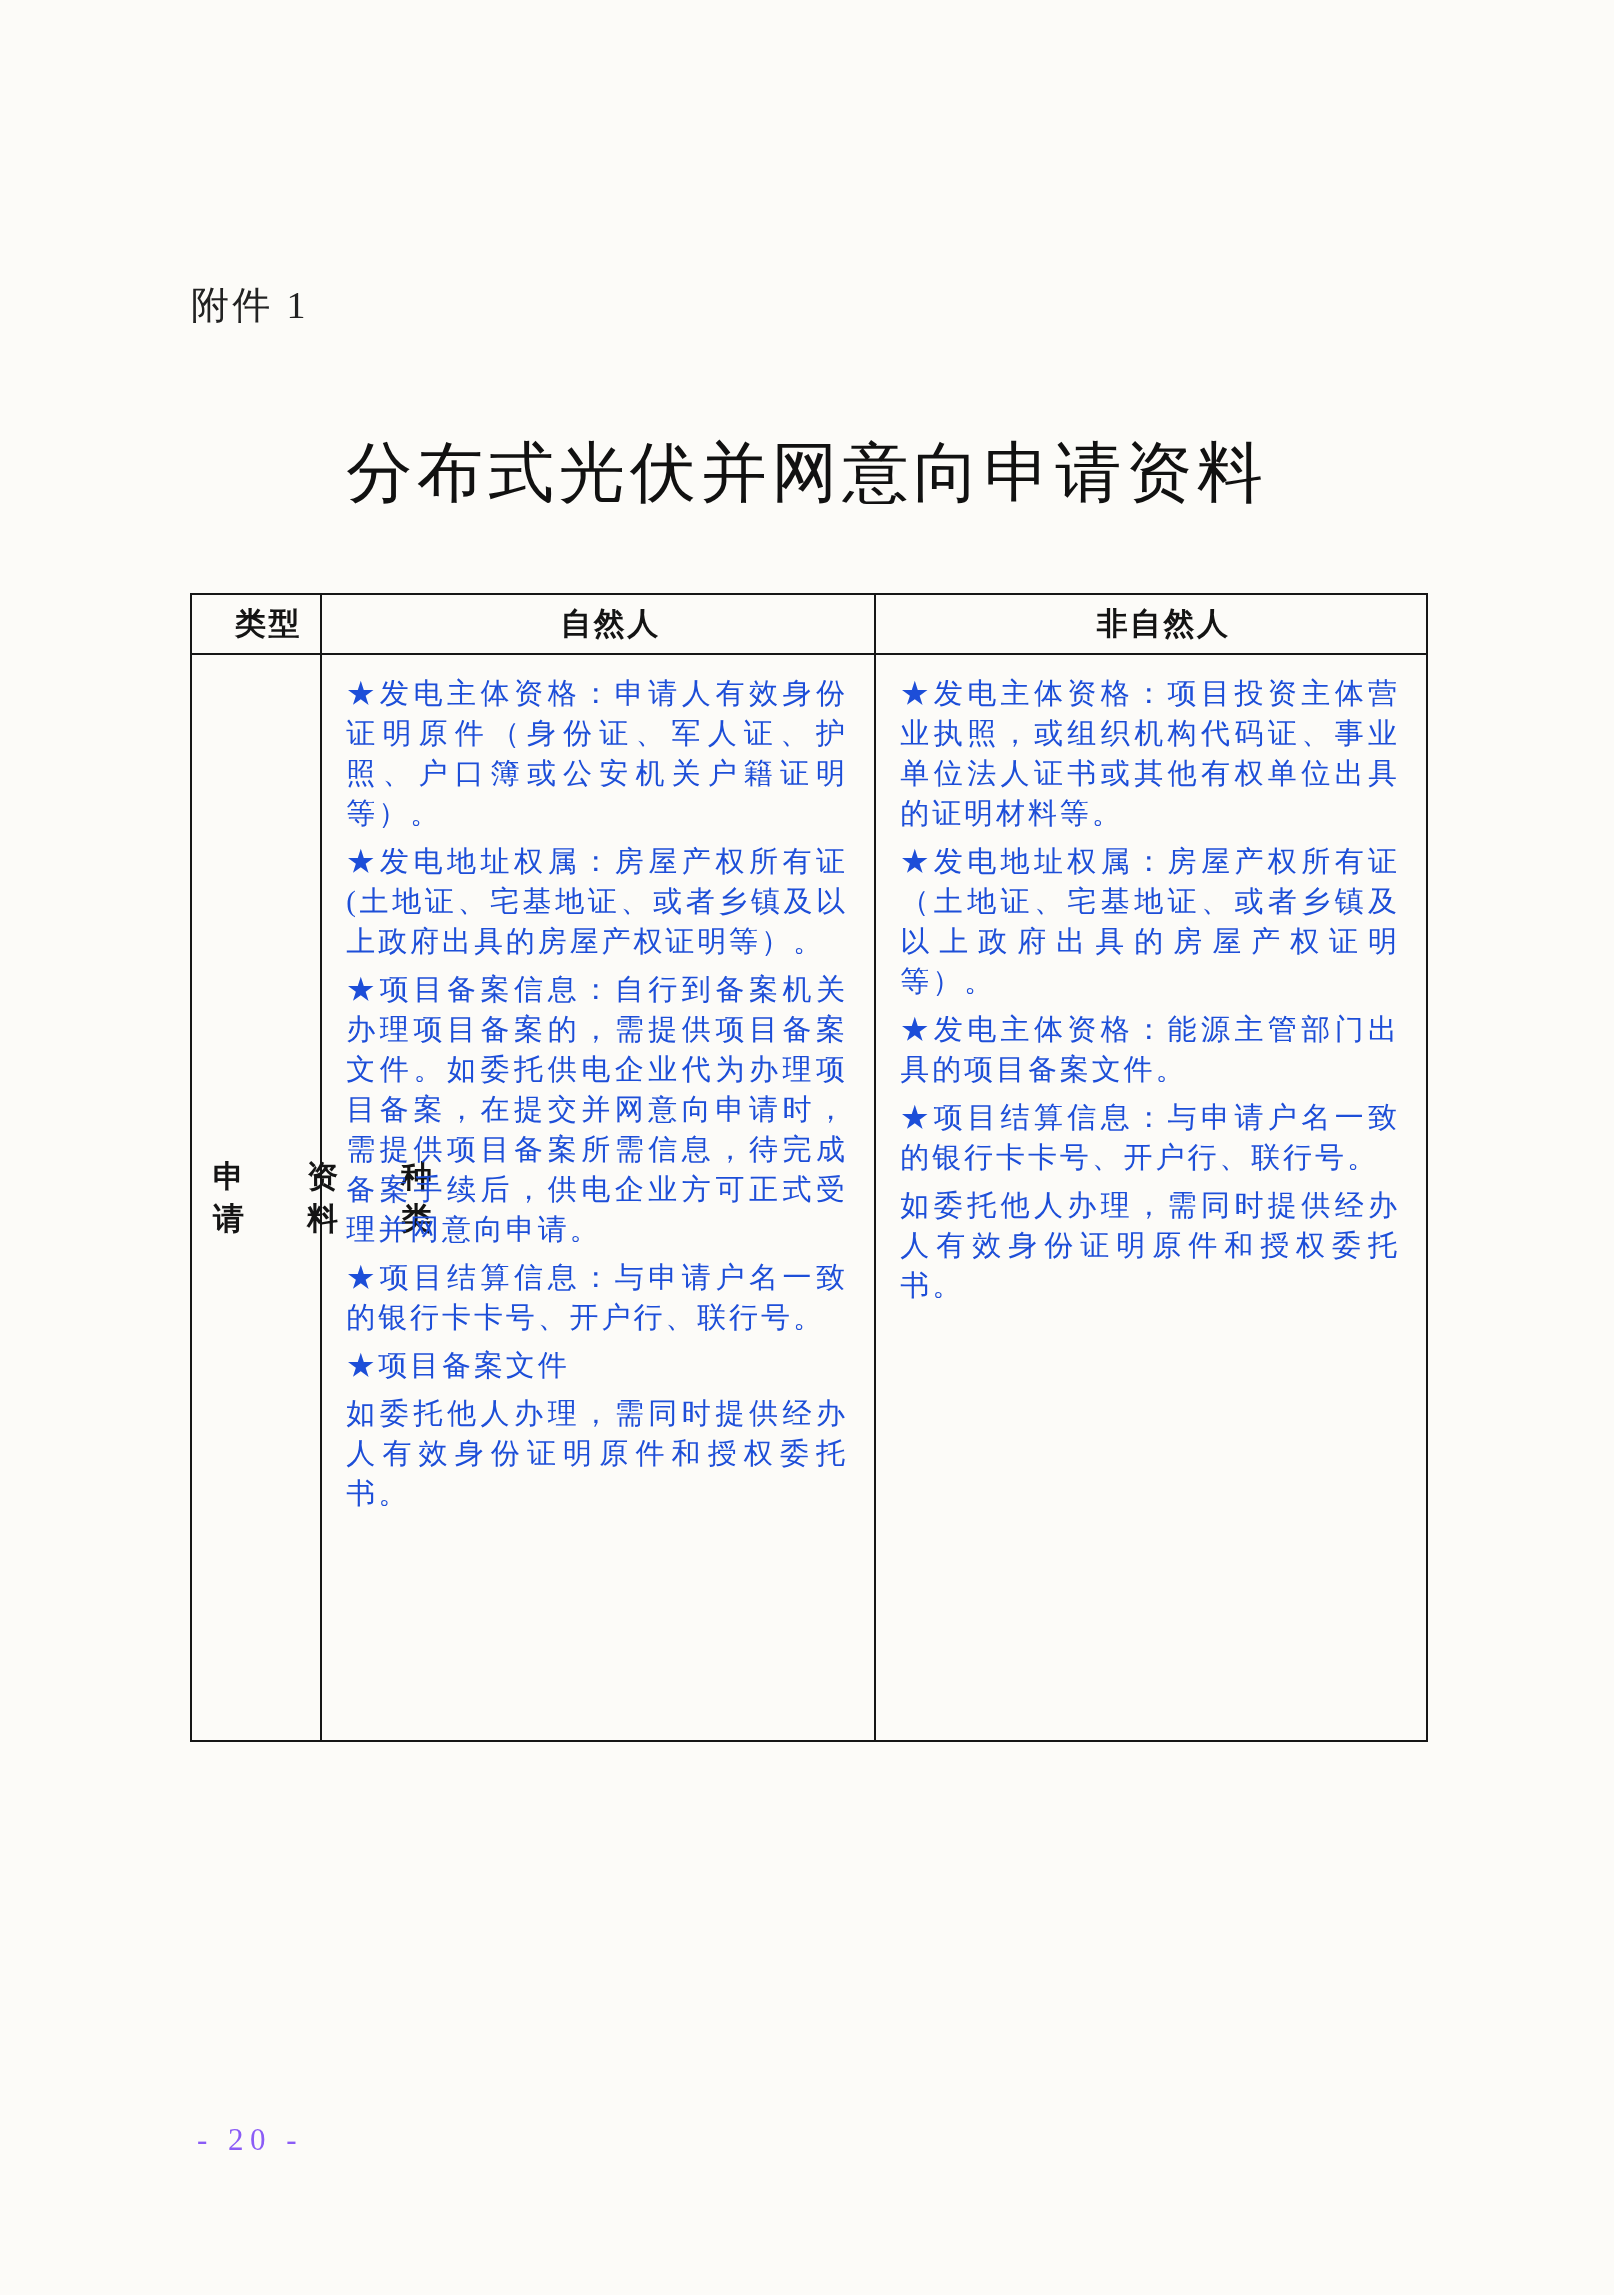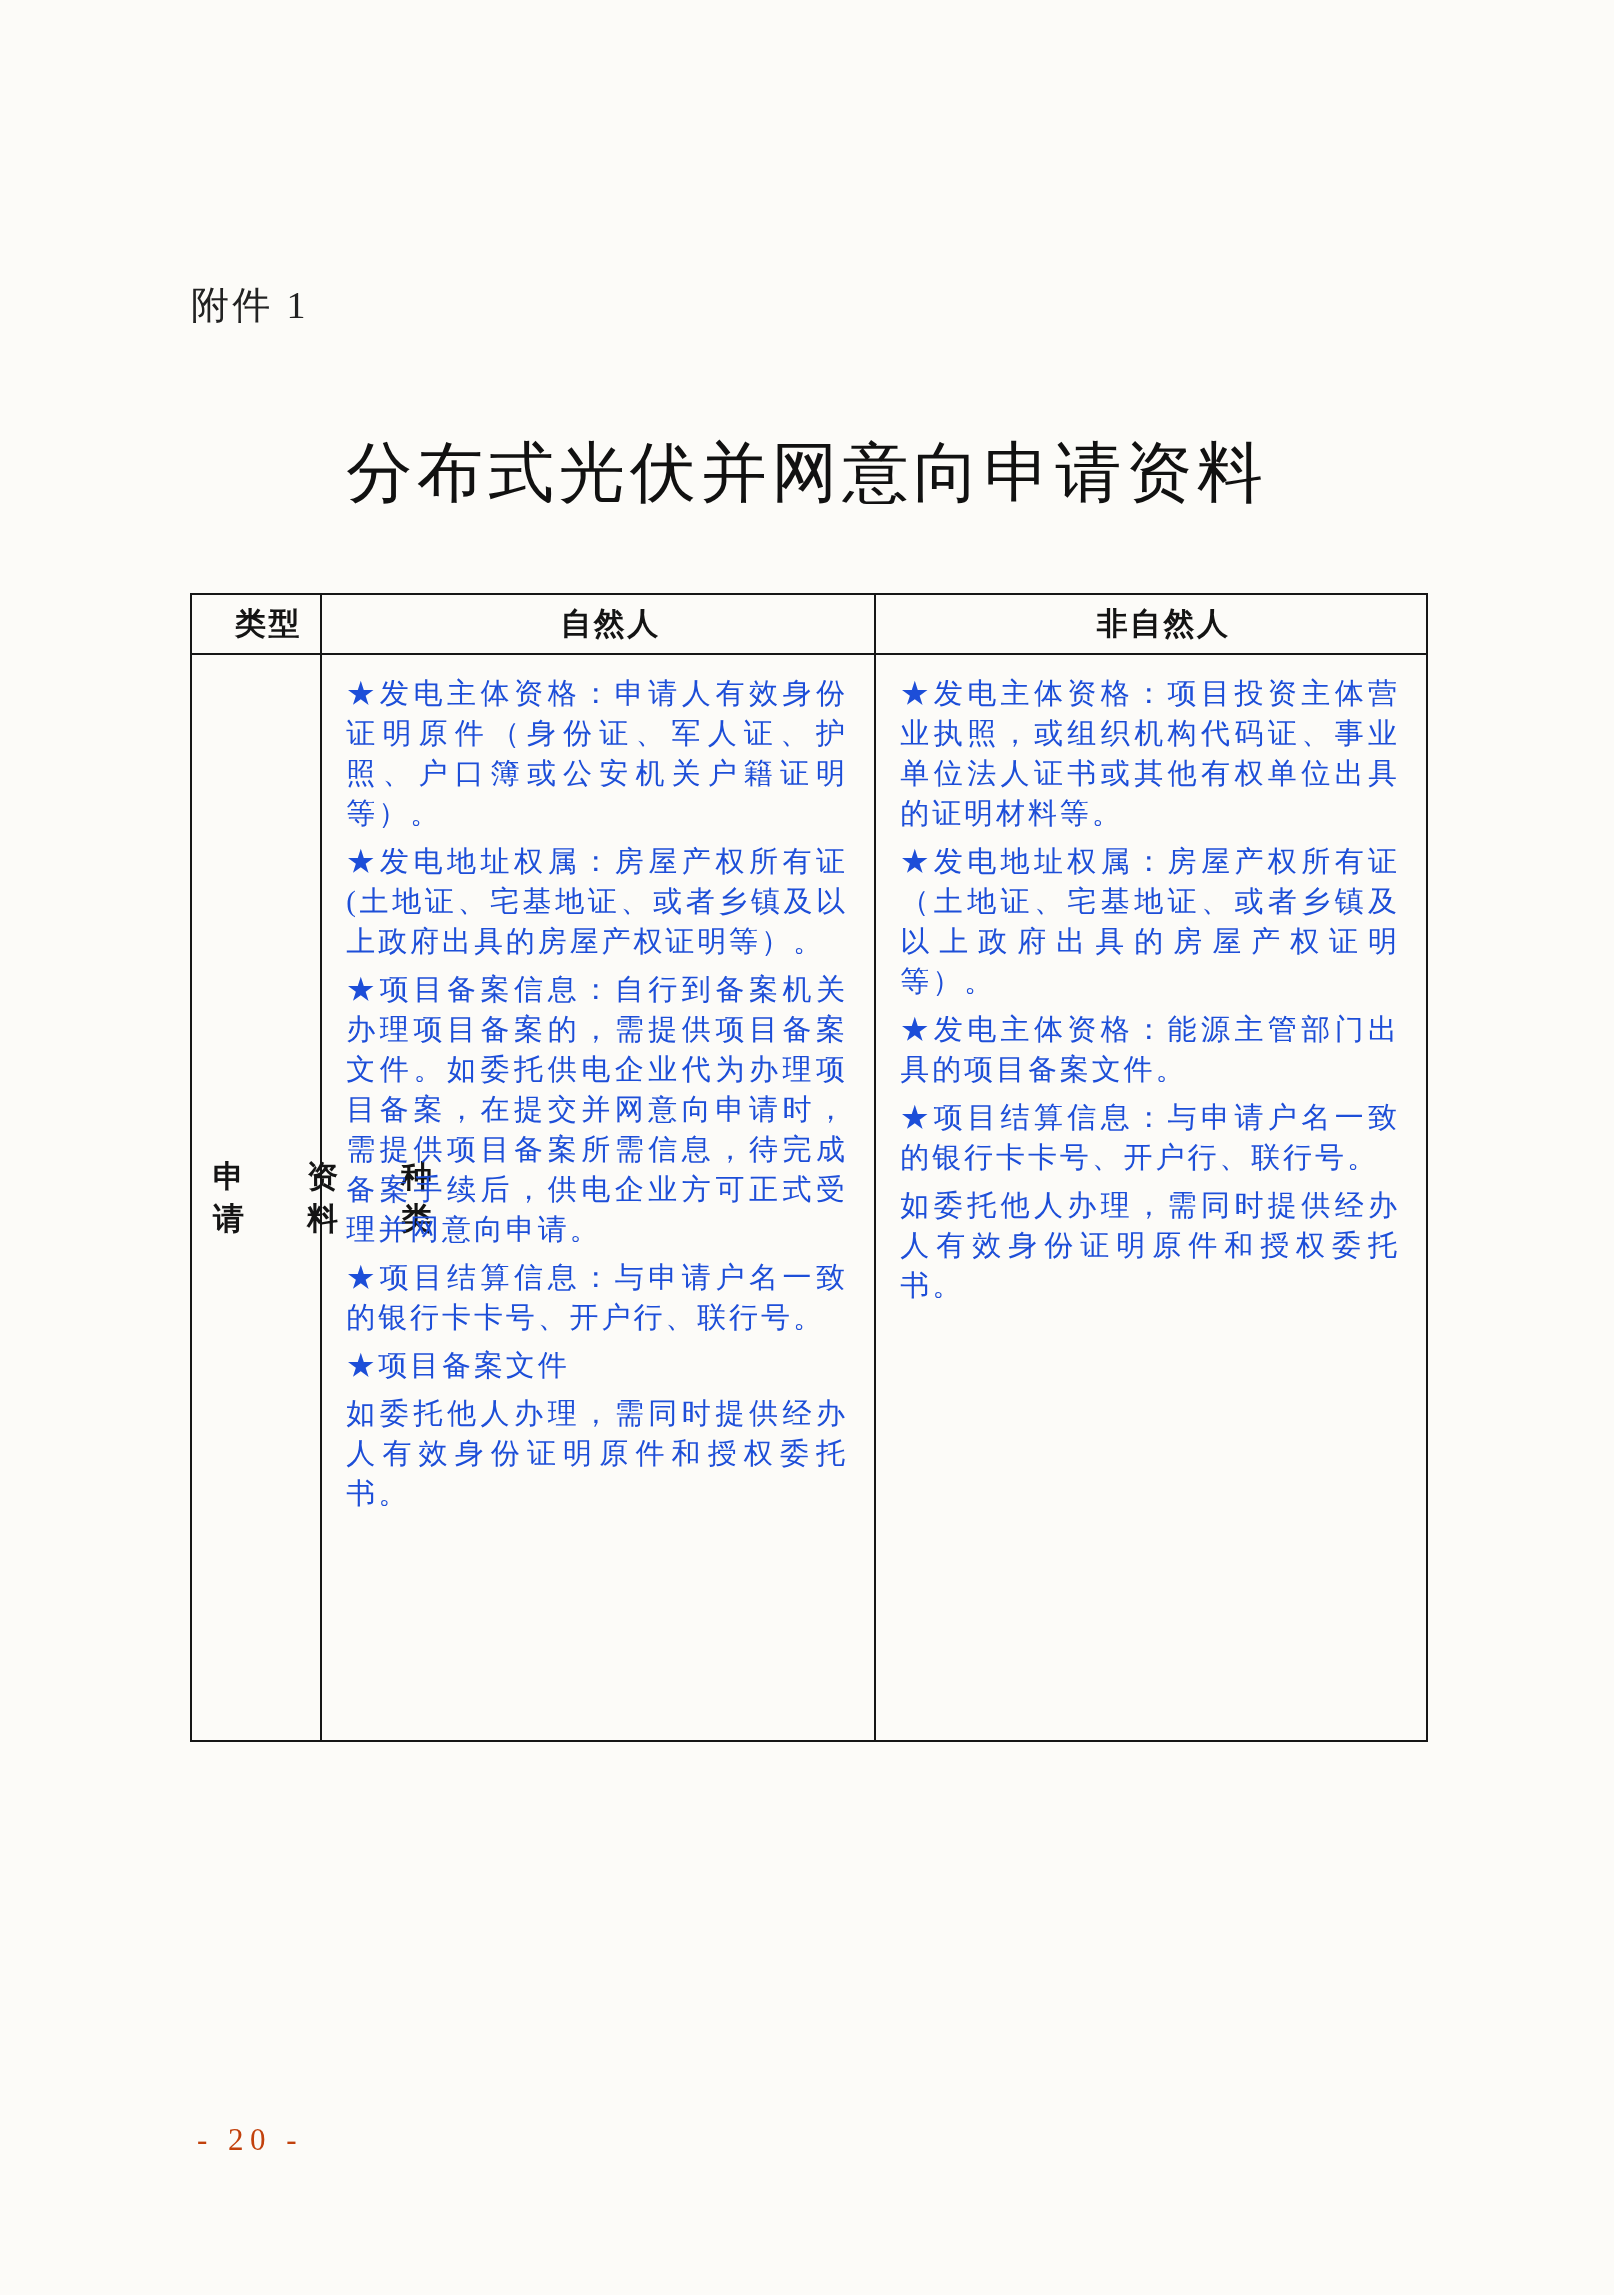--- a/index.html
+++ b/index.html
@@ -96,21 +96,21 @@
     text-align: justify;
     word-break: break-all;
     color: #1d4ed8;
   }
   .page-footer {
     position: absolute;
     left: 197px;
     top: 2122px;
     font-size: 31px;
     letter-spacing: 6.5px;
-    color: #c2410c;
+    color: #8b5cf6;
   }
 </style>
 </head>
 <body>
 
 <div class="page">
 
   <div class="attachment">附件 1</div>
 
   <h1 class="doc-title">分布式光伏并网意向申请资料</h1>

